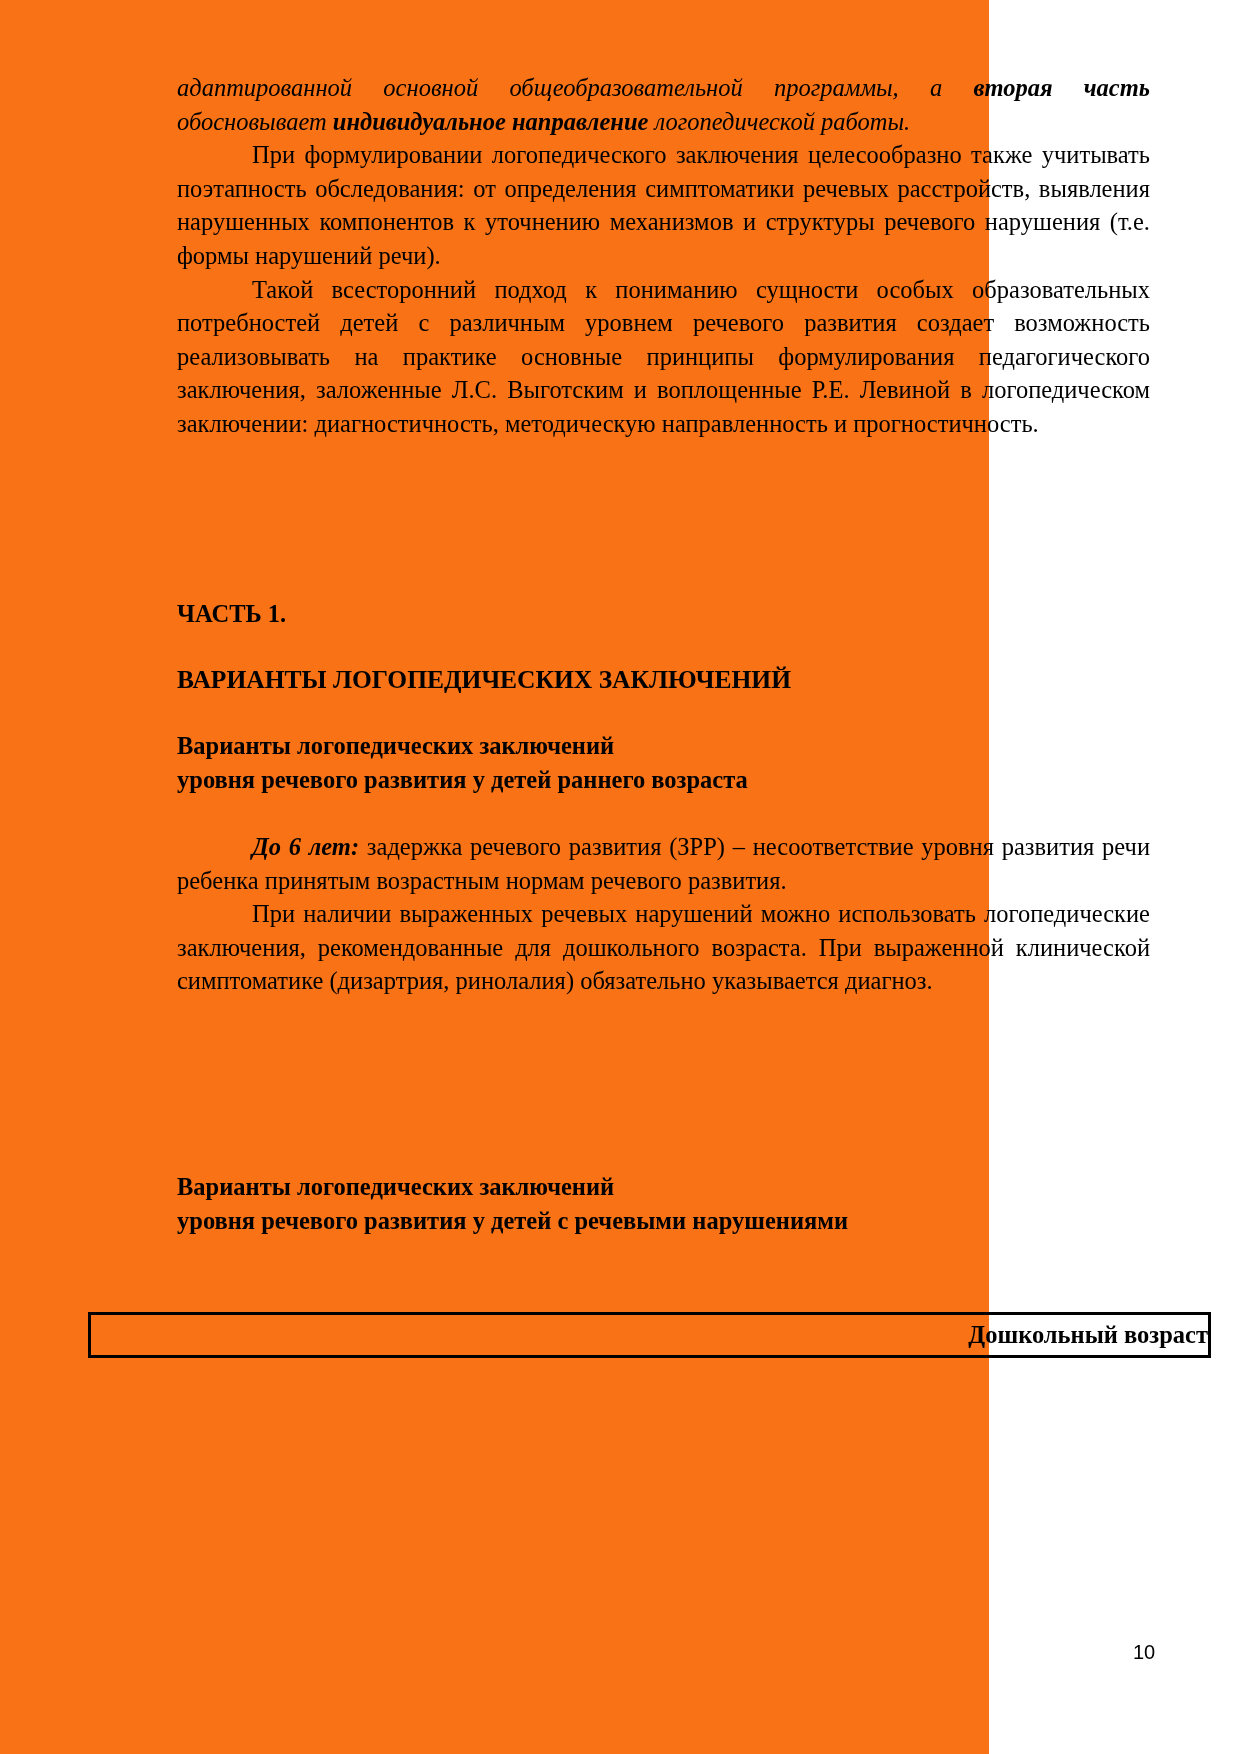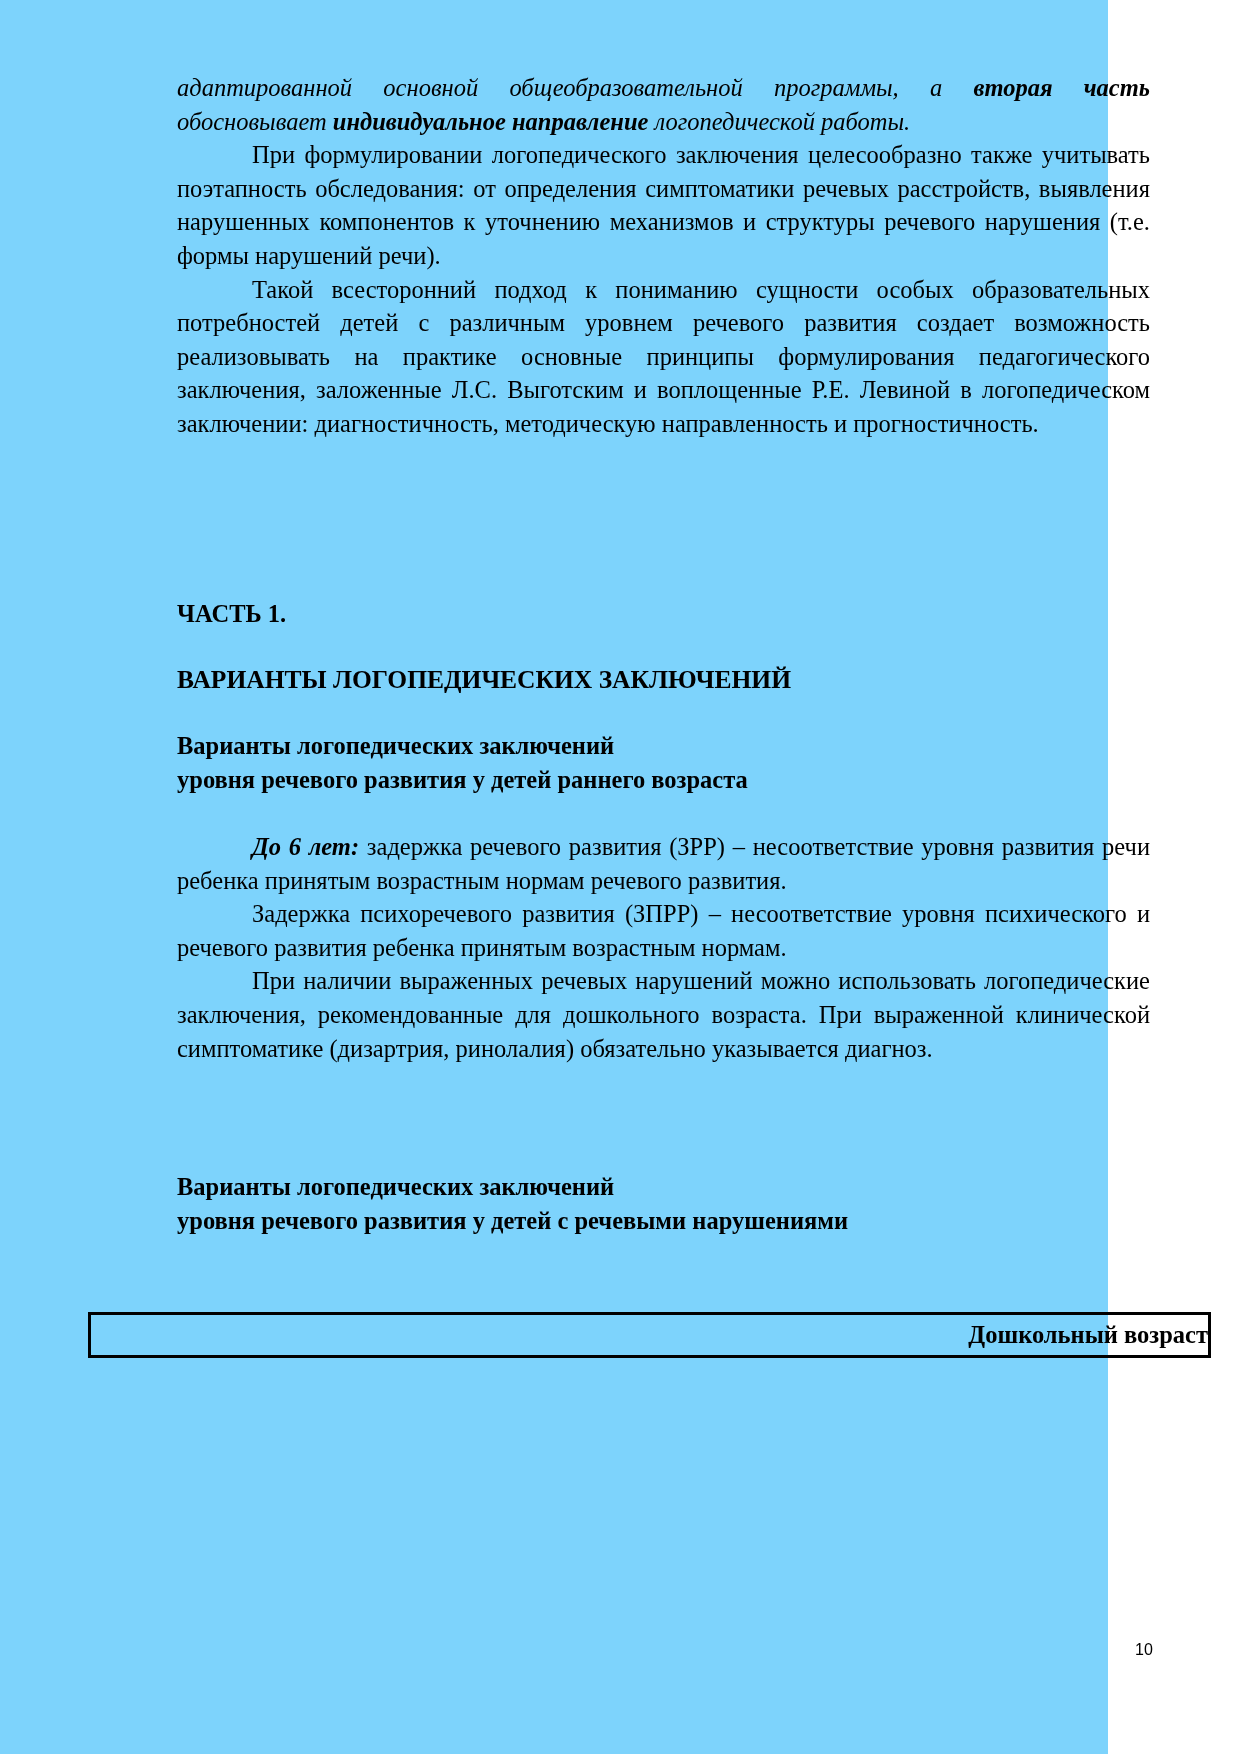--- a/index.html
+++ b/index.html
@@ -1,17 +1,17 @@
 <!DOCTYPE html>
 <html><head>
 <meta charset="utf-8">
 <style>
   html, body { margin: 0; padding: 0; background: #ffffff; }
   body { width: 1240px; height: 1754px; position: relative; overflow: hidden; color: #000; }
-  .page { position: absolute; left: 0; top: 0; width: 1108px; height: 1754px; background: #7dd3fc; }
+  .page { position: absolute; left: 0; top: 0; width: 989px; height: 1754px; background: #f97316; }
   .text {
     position: absolute; left: 177px; width: 973px;
     font-family: "Liberation Serif", "DejaVu Serif", serif;
     font-size: 24.5px; line-height: 33.6px; text-align: justify;
   }
   .text p { margin: 0; text-indent: 0; }
   .text p.indent { text-indent: 75px; }
   .it { font-style: italic; }
   .bi { font-style: italic; font-weight: bold; }
   .head {
@@ -20,21 +20,21 @@
     font-weight: bold; font-size: 24.5px; line-height: 33.6px;
   }
   .box {
     position: absolute; left: 88px; top: 1312px; width: 1117px; height: 40px;
     border: 3px solid #000; text-align: right;
     font-family: "Liberation Serif", "DejaVu Serif", serif;
     font-weight: bold; font-size: 24.5px; line-height: 40px;
   }
   .pagenum {
     position: absolute; left: 1124px; top: 1641px; width: 40px; text-align: center;
-    font-family: "Liberation Sans", "DejaVu Sans", sans-serif; font-size: 16px;
+    font-family: "Liberation Sans", "DejaVu Sans", sans-serif; font-size: 20px;
   }
 </style>
 </head>
 <body>
 
 <div class="page">
 
   <div class="text" style="top:71px;">
     <p>
       <span class="it">адаптированной основной общеобразовательной программы, а </span><span class="bi">вторая часть</span><span class="it"> обосновывает </span><span class="bi">индивидуальное направление</span><span class="it"> логопедической работы.</span>
@@ -46,21 +46,20 @@
   <div class="head" style="top:597px;">ЧАСТЬ 1.</div>
   <div class="head" style="top:663px; font-size:25.5px;">ВАРИАНТЫ ЛОГОПЕДИЧЕСКИХ ЗАКЛЮЧЕНИЙ</div>
 
   <div class="head" style="top:729px;">
     <div>Варианты логопедических заключений</div>
     <div>уровня речевого развития у детей раннего возраста</div>
   </div>
 
   <div class="text" style="top:830px;">
     <p class="indent"><span class="bi">До 6 лет:</span><span> задержка речевого развития (ЗРР) – несоответствие уровня развития речи ребенка принятым возрастным нормам речевого развития.</span></p>
-    <p class="indent">Задержка психоречевого развития (ЗПРР) – несоответствие уровня психического и речевого развития ребенка принятым возрастным нормам.</p>
     <p class="indent">При наличии выраженных речевых нарушений можно использовать логопедические заключения, рекомендованные для дошкольного возраста. При выраженной клинической симптоматике (дизартрия, ринолалия) обязательно указывается диагноз.</p>
   </div>
 
   <div class="head" style="top:1170px;">
     <div>Варианты логопедических заключений</div>
     <div>уровня речевого развития у детей с речевыми нарушениями</div>
   </div>
 
   <div class="box">
     <span>Дошкольный возраст</span>

